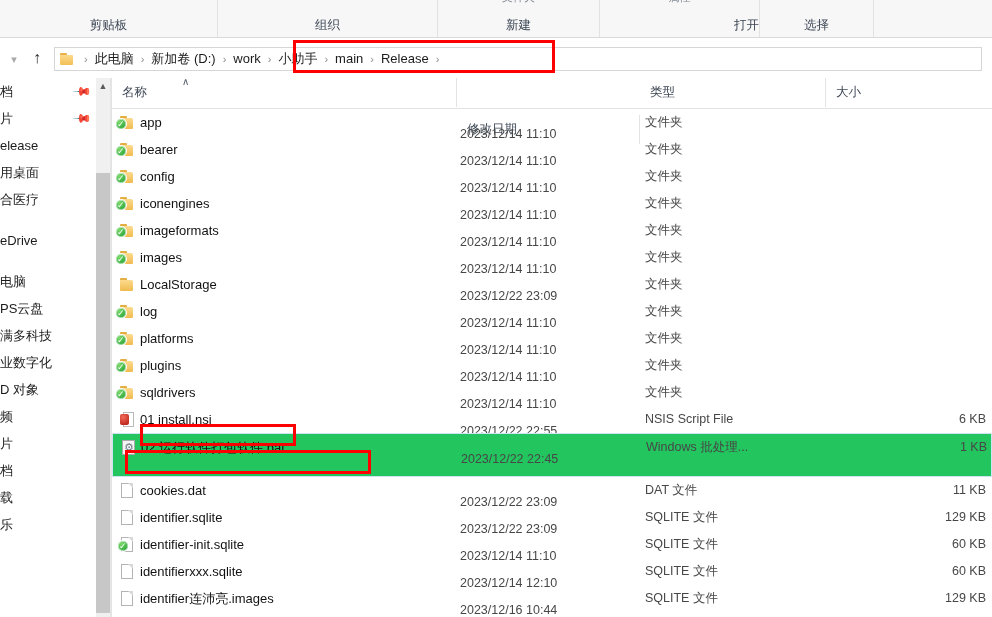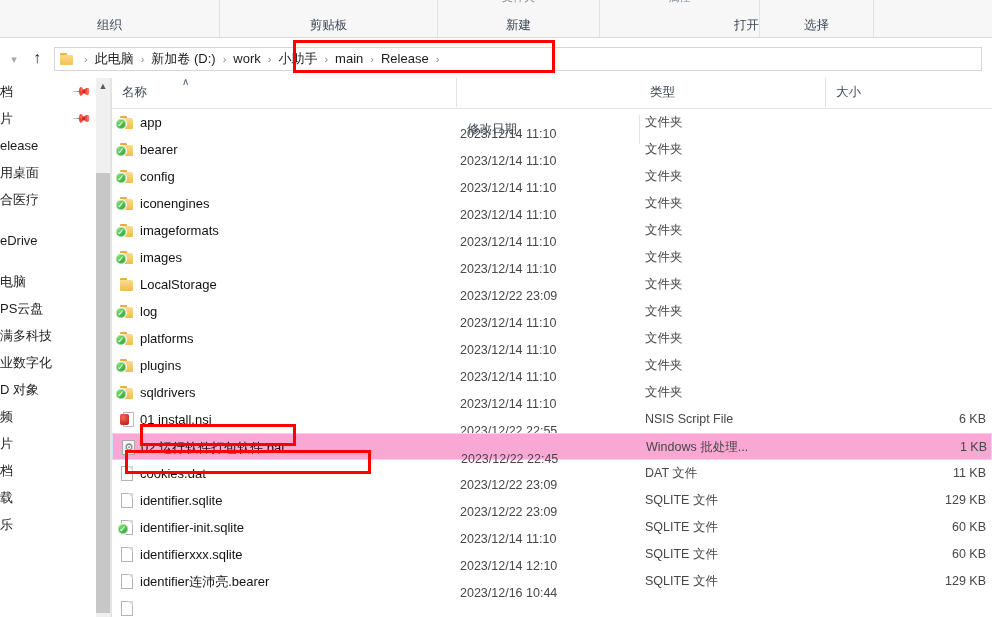--- a/index.html
+++ b/index.html
@@ -260,24 +260,24 @@
   .ch-type { left: 528px; width: 186px; }
   .ch-size { left: 714px; width: 175px; }
 
   .rows { position: relative; }
   .row {
     position: relative;
     height: 27px;
     cursor: pointer;
   }
   .row.selected {
-    background: #f9a8d4;
+    background: #22c55e;
     border: 1px solid #cce3f6;
     box-sizing: border-box;
-    height: 27px;
+    height: 44px;
     padding-left: 38px;
   }
   .cell-name {
     position: absolute;
     left: 0; top: 0;
     height: 27px;
     line-height: 27px;
     padding-left: 28px;
     font-size: 13px;
     color: #121212;
@@ -439,25 +439,25 @@
     box-sizing: border-box;
     pointer-events: none;
     z-index: 40;
   }
 </style>
 </head>
 <body>
 
 <div class="ribbon">
   <div class="ribbon-groups">
+    <div class="rgroup g-clip">
+      <div class="rgroup-label">剪贴板</div>
+    </div>
     <div class="rgroup g-org">
       <div class="rgroup-label">组织</div>
-    </div>
-    <div class="rgroup g-clip">
-      <div class="rgroup-label">剪贴板</div>
     </div>
     <div class="rgroup g-new">
       <div class="rgroup-icon-stub">文件夹</div>
       <div class="rgroup-label">新建</div>
     </div>
     <div class="rgroup g-open">
       <div class="rgroup-icon-stub">属性</div>
       <div class="rgroup-label">打开</div>
     </div>
     <div class="rgroup g-sel">
@@ -734,21 +734,21 @@
       <div class="cell-name">identifierxxx.sqlite</div>
       <div class="cell-date">2023/12/14 12:10</div>
       <div class="cell-type">SQLITE 文件</div>
       <div class="cell-size">60 KB</div>
     </div>
 
     <div class="row">
       <div class="ico">
           <div class="ico-doc"></div>
         </div>
-      <div class="cell-name">identifier连沛亮.bearer</div>
+      <div class="cell-name">identifier连沛亮.images</div>
       <div class="cell-date">2023/12/16 10:44</div>
       <div class="cell-type">SQLITE 文件</div>
       <div class="cell-size">129 KB</div>
     </div>
 
     <div class="row">
       <div class="ico">
           <div class="ico-doc"></div>
         </div>
       <div class="cell-name"></div>

